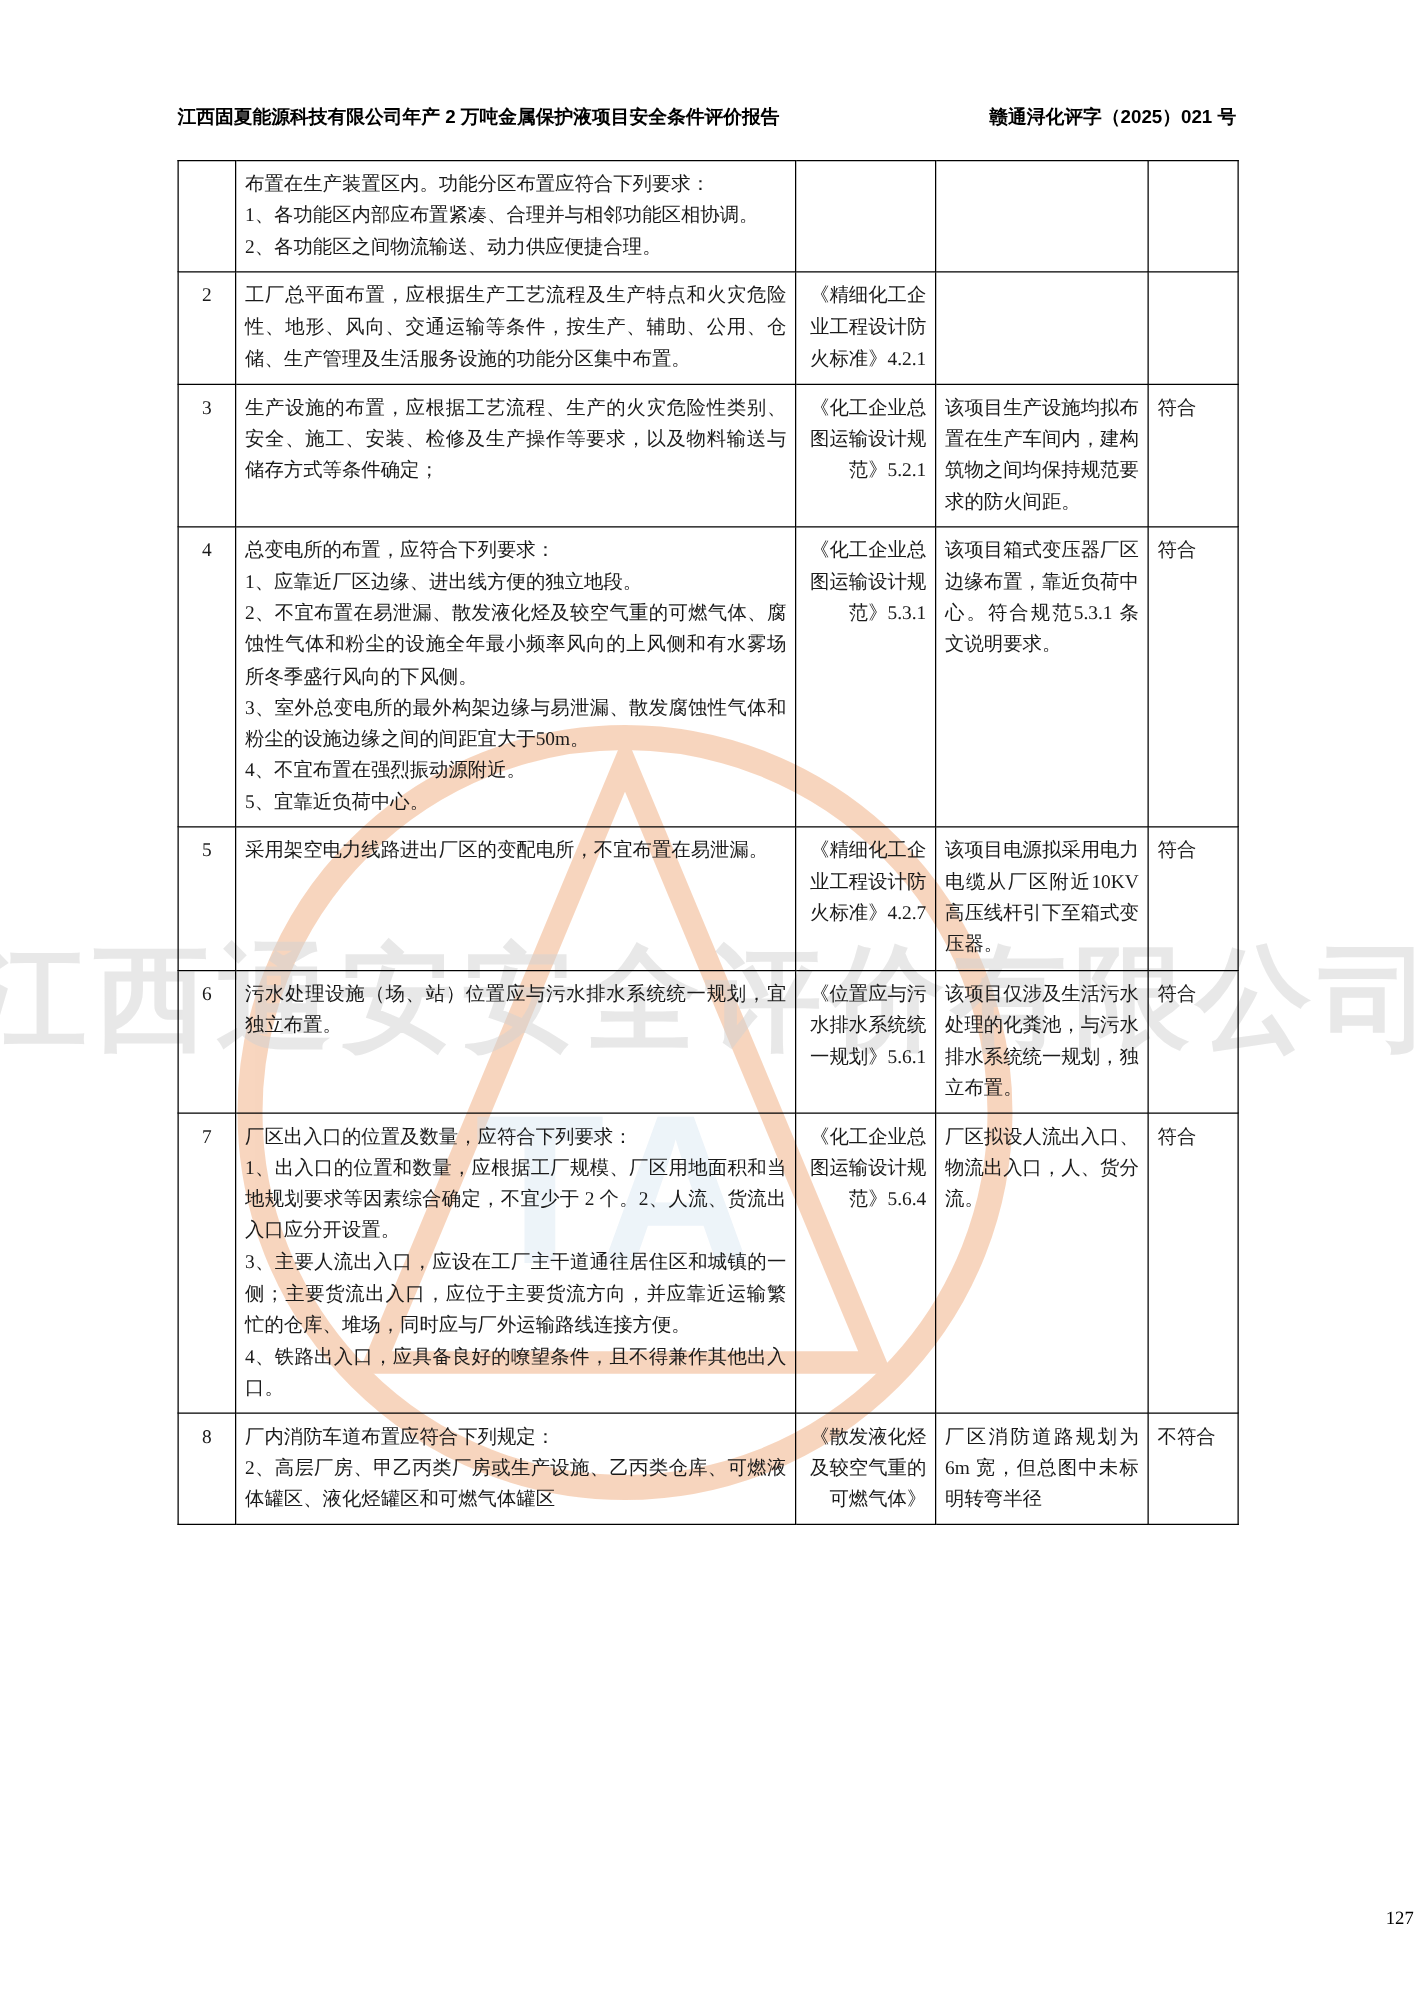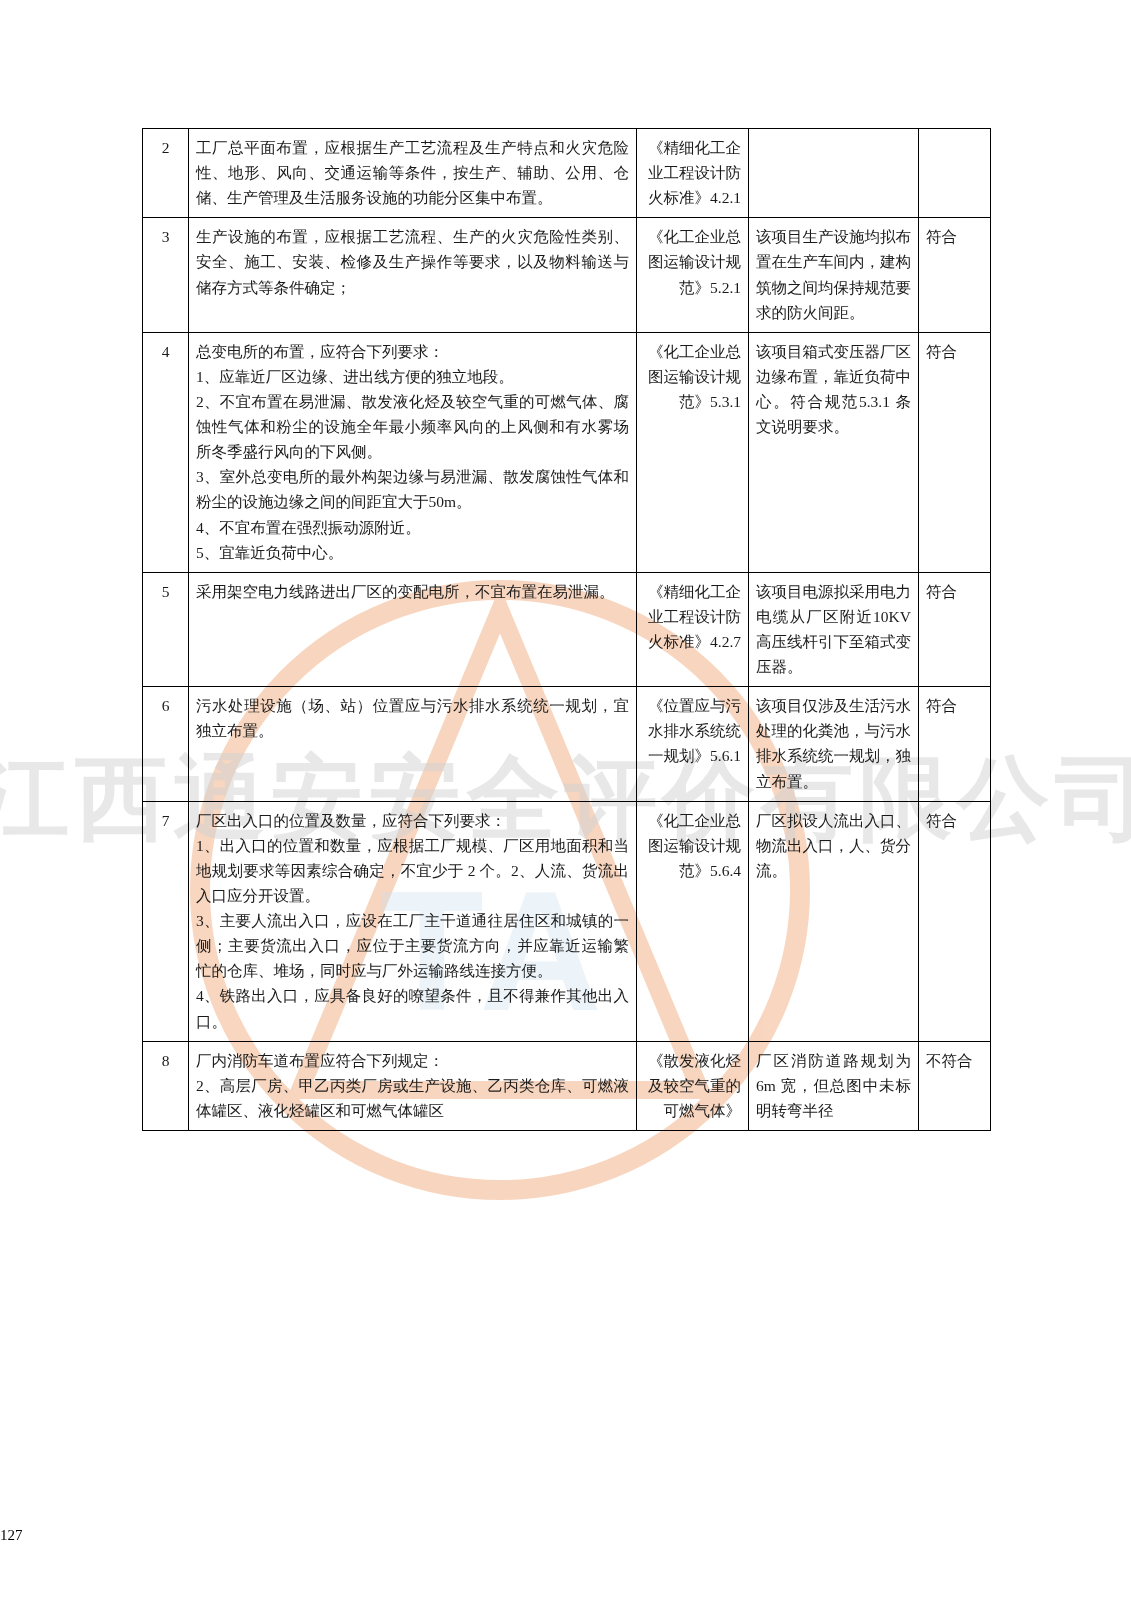--- a/index.html
+++ b/index.html
@@ -98,21 +98,21 @@
     white-space: nowrap;
     font-size: 15.5px;
   }
 
   
   .footer {
     position: absolute;
     bottom: 56px;
     left: 0;
     width: 1131px;
-    text-align: left;
+    text-align: right;
     font-size: 15px;
     color: #000;
     z-index: 4;
   }
 </style>
 </head>
 <body>
 
 <div class="page">
 
@@ -120,32 +120,45 @@
     <g opacity="0.55">
       <circle cx="500" cy="890" r="300" fill="none" stroke="#f2b48a" stroke-width="20"></circle>
       <path d="M300 1090 L500 610 L700 1090 Z" fill="none" stroke="#f2b48a" stroke-width="18"></path>
     </g>
     <g opacity="0.5">
       <text x="565" y="830" text-anchor="middle" font-family="'Liberation Sans','DejaVu Sans',sans-serif" font-size="92" font-weight="bold" fill="#d2d2d2" letter-spacing="6">江西通安安全评价有限公司</text>
       <text x="495" y="1010" text-anchor="middle" font-family="'Liberation Sans','DejaVu Sans',sans-serif" font-size="170" font-weight="bold" fill="#cfe0ef" opacity="0.75" letter-spacing="8">TA</text>
     </g>
   </svg>
 
+  <div class="header">
+    <div class="header-left">江西固夏能源科技有限公司年产 2 万吨金属保护液项目安全条件评价报告</div>
+    <div class="header-right">赣通浔化评字（2025）021 号</div>
+  </div>
 
   <div class="tbl-wrap">
     <table class="main">
       <colgroup>
         <col class="c-idx">
           <col class="c-req">
           <col class="c-std">
           <col class="c-desc">
           <col class="c-res">
       </colgroup>
       <tbody>
         <tr>
+          <td class="idx"></td>
+          <td class="req" style="white-space:pre-line">布置在生产装置区内。功能分区布置应符合下列要求：
+1、各功能区内部应布置紧凑、合理并与相邻功能区相协调。
+2、各功能区之间物流输送、动力供应便捷合理。</td>
+          <td class="std"></td>
+          <td class="desc"></td>
+          <td class="res"></td>
+        </tr>
+        <tr>
           <td class="idx">2</td>
           <td class="req" style="white-space:pre-line">工厂总平面布置，应根据生产工艺流程及生产特点和火灾危险性、地形、风向、交通运输等条件，按生产、辅助、公用、仓储、生产管理及生活服务设施的功能分区集中布置。</td>
           <td class="std">《精细化工企业工程设计防火标准》4.2.1</td>
           <td class="desc"></td>
           <td class="res"></td>
         </tr>
         <tr>
           <td class="idx">3</td>
           <td class="req" style="white-space:pre-line">生产设施的布置，应根据工艺流程、生产的火灾危险性类别、安全、施工、安装、检修及生产操作等要求，以及物料输送与储存方式等条件确定；</td>
           <td class="std">《化工企业总图运输设计规范》5.2.1</td>

